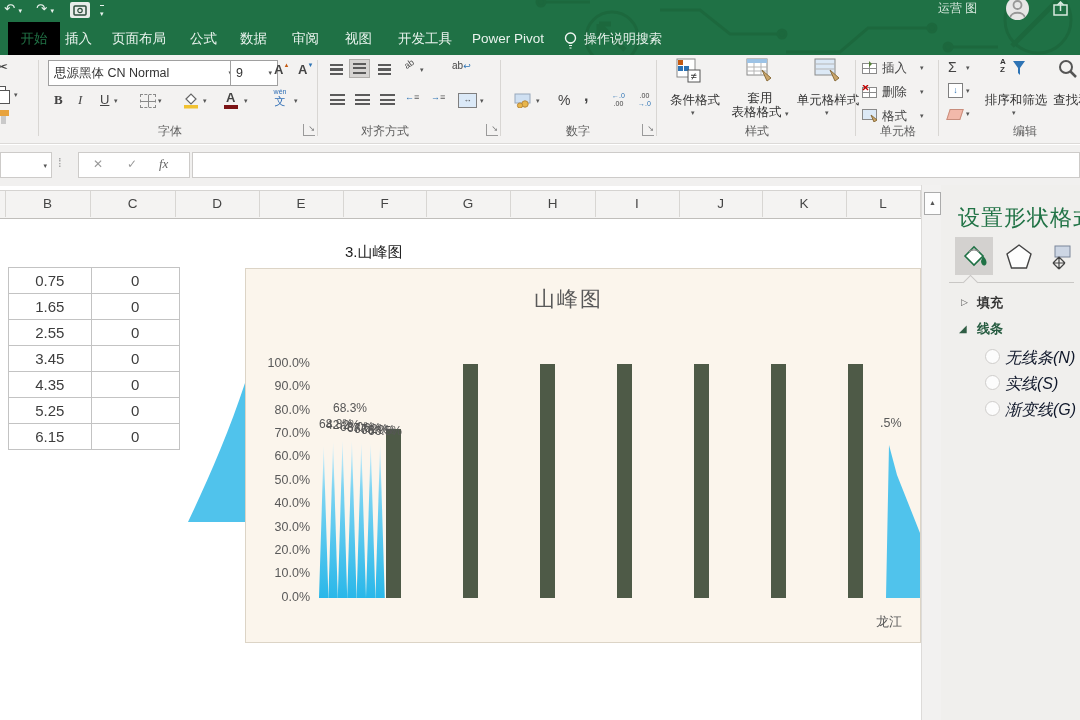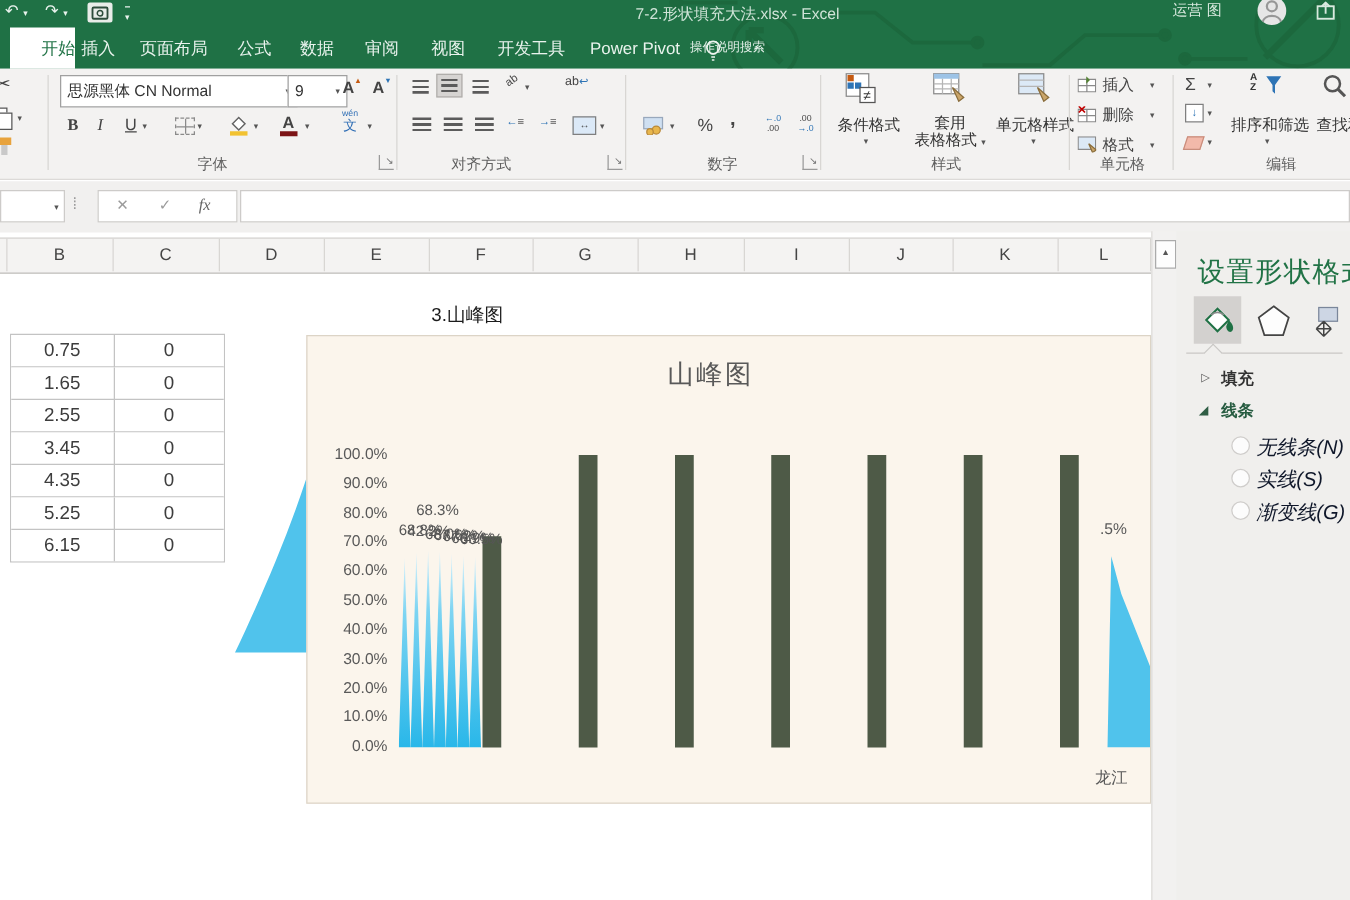--- a/index.html
+++ b/index.html
@@ -5,21 +5,21 @@
   html,body{margin:0;padding:0;width:1080px;height:720px;overflow:hidden;background:#fff;
     font-family:"Liberation Sans","DejaVu Sans",sans-serif;}
   .abs{position:absolute;}
   
   .header{left:0;top:0;width:1080px;height:55px;background:#1f7145;}
   .qat-btn{color:#eaf3ee;font-size:13px;top:0;height:20px;line-height:18px;}
   .caret{font-size:7px;color:#eaf3ee;}
   .title-text{color:#cfe3d7;font-size:12.5px;text-align:center;}
   .account-text{color:#d8e9de;font-size:12px;}
   .tab{color:#e9f3ed;font-size:13.5px;top:22px;height:33px;line-height:33px;white-space:nowrap;}
-  .tab-active{background:#ffffff;color:#217346;text-align:right;}
+  .tab-active{background:#000000;color:#217346;text-align:center;}
   
   .ribbon{left:0;top:55px;width:1080px;height:88px;background:#f3f2f1;border-bottom:1px solid #dcdad8;}
   .gsep{width:1px;top:5px;height:76px;background:#d8d6d3;}
   .glabel{top:68px;font-size:12px;color:#5f5f5f;text-align:center;}
   .launch{top:69px;width:11px;height:11px;border-left:1px solid #9a9a9a;border-bottom:1px solid #9a9a9a;
     font-size:8px;color:#777;line-height:10px;text-align:right;}
   .combo{background:#fff;border:1px solid #a0a0a0;font-size:12.5px;color:#333;display:flex;
     align-items:center;padding:0 5px;justify-content:space-between;}
   .combo .caret{color:#555;}
   .rbtn{font-size:13px;color:#444;}
@@ -83,21 +83,20 @@
   <span class="abs qat-btn" style="left:4px">↶ <span class="caret">▾</span></span>
   <span class="abs qat-btn" style="left:36px">↷ <span class="caret">▾</span></span>
   <span class="abs" style="left:70px;top:2px;width:20px;height:16px;background:#e9ede9;border-radius:2px">
     <svg width="20" height="16">
         <rect x="4" y="4" width="12" height="9" rx="1" fill="none" stroke="#2e4d3c" stroke-width="1.5"></rect>
         <circle cx="10" cy="8.5" r="2.2" fill="none" stroke="#2e4d3c" stroke-width="1.2"></circle>
       </svg>
   </span>
   <span class="abs qat-btn" style="left:100px;border-top:1px solid #eaf3ee;height:12px;top:5px;line-height:12px"><span class="caret">▾</span></span>
 
-  <span class="abs title-text" style="left:420px;top:3px;width:340px">7-2.形状填充大法.xlsx - Excel</span>
 
   <span class="abs account-text" style="left:938px;top:0px">运营 图</span>
   <span class="abs" style="left:1006px;top:-3px;width:23px;height:23px;border-radius:50%;background:#e6e6e6;overflow:hidden">
     <svg width="23" height="23">
         <circle cx="11.5" cy="8" r="4" fill="none" stroke="#979797" stroke-width="1.8"></circle>
         <path d="M4 21 C5 14 18 14 19 21" fill="none" stroke="#979797" stroke-width="1.8"></path>
       </svg>
   </span>
   <span class="abs" style="left:1053px;top:1px">
     <svg width="15" height="15">
@@ -115,21 +114,21 @@
   <span class="abs tab" style="left:345px">视图</span>
   <span class="abs tab" style="left:398px">开发工具</span>
   <span class="abs tab" style="left:472px">Power Pivot</span>
 
   <span class="abs" style="left:563px;top:31px">
     <svg width="15" height="18">
         <circle cx="7.5" cy="7" r="5" fill="none" stroke="#eef5f0" stroke-width="1.4"></circle>
         <path d="M5.5 12 H9.5 M6 14.5 H9 M6.5 17 H8.5" stroke="#eef5f0" stroke-width="1.2"></path>
       </svg>
   </span>
-  <span class="abs tab" style="left:552px;font-size:10px">操作说明搜索</span>
+  <span class="abs tab" style="left:584px;font-size:13px">操作说明搜索</span>
 </div>
 
 <div class="abs ribbon">
 
   <span class="abs rbtn" style="left:-4px;top:3px;font-size:15px">✂</span>
   <span class="abs copyicon" style="left:-6px;top:31px"></span>
   <span class="abs caret" style="left:14px;top:36px;color:#555">▾</span>
   <svg class="abs" style="left:-4px;top:53px" width="18" height="18">
     <rect x="2" y="2" width="11" height="6" fill="#e8a33d"></rect>
       <rect x="5" y="8" width="5" height="8" fill="#c9c9c9"></rect>

